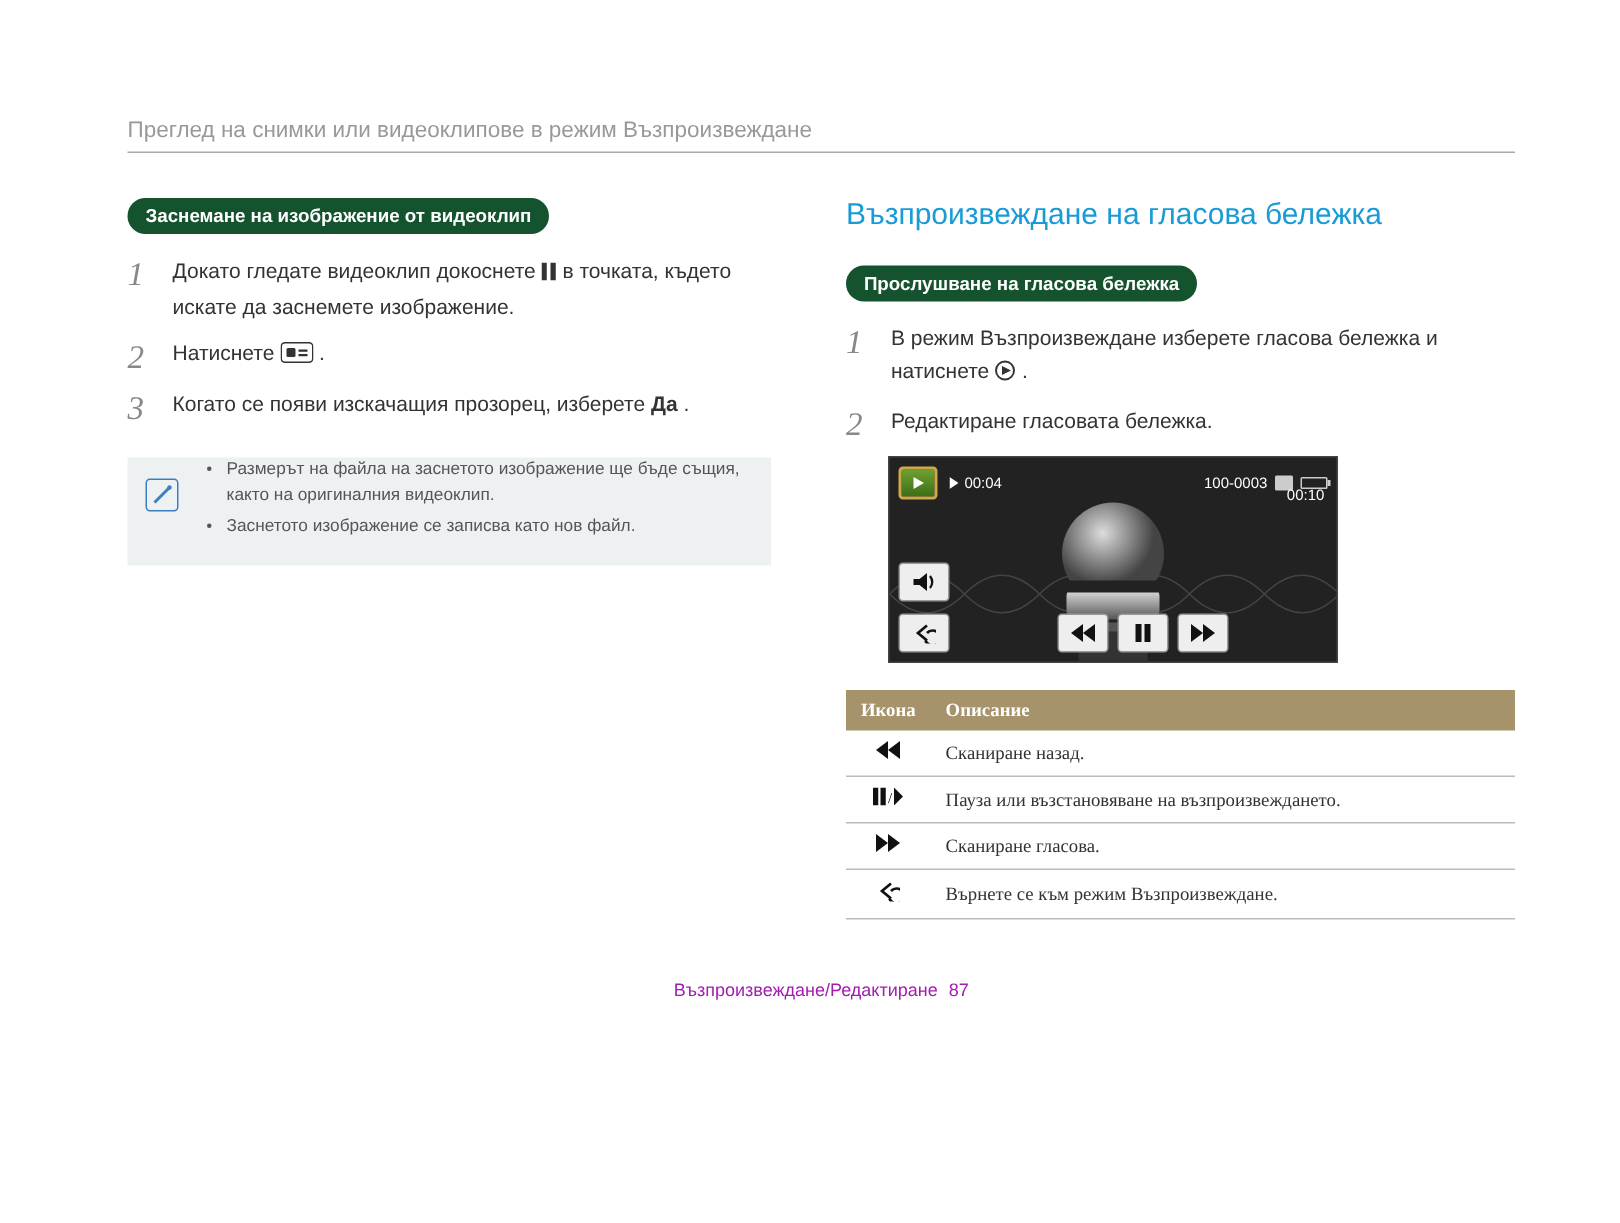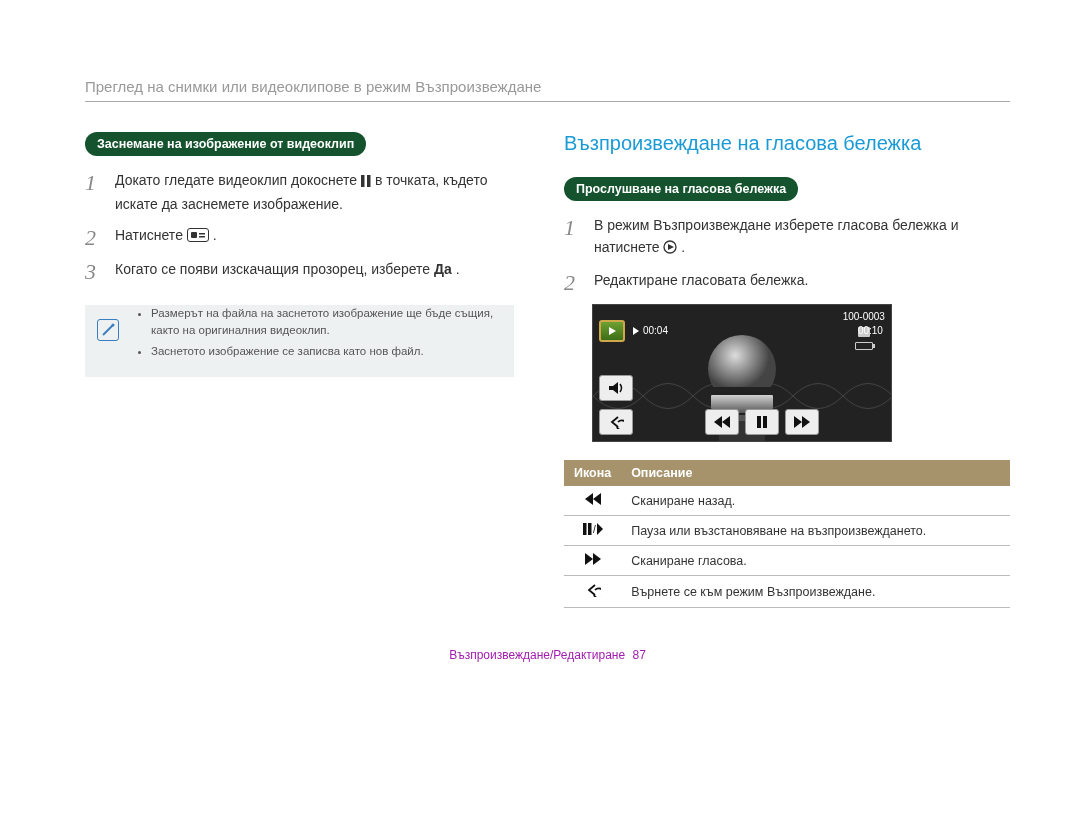--- a/index.html
+++ b/index.html
@@ -109,21 +109,21 @@
     position:absolute; top:6px; left:6px; right:6px;
     display:flex; align-items:center;
     color:#fff; font-size:10px;
   }
   .player-top .play-thumb {
     width:26px; height:22px; border:2px solid #cfa84a; border-radius:3px;
     background:linear-gradient(#6fa031,#3c6f18);
     display:flex;align-items:center;justify-content:center;margin-right:8px;
   }
   .player-top .spacer { flex:1; }
-  .player-top .right-info { display:flex; align-items:center; gap:5px;flex-direction:column;}
+  .player-top .right-info { display:flex; align-items:center; gap:5px;}
   .player-top .status-box{width:12px;height:10px;background:#ccc;border-radius:1px;}
   .player-top .batt{width:18px;height:8px;border:1px solid #ccc;border-radius:1px;position:relative}
   .player-top .batt:after{content:"";position:absolute;right:-3px;top:1px;width:2px;height:4px;background:#ccc}
   .player .mic {
     position:absolute; left:50%; top:26px; transform:translateX(-50%);
     width:86px; height:120px;
   }
   .player .controls {
     position:absolute; bottom:6px; left:6px; right:6px;
     display:flex; gap:6px;
@@ -139,20 +139,21 @@
     position:absolute;left:6px;bottom:40px;
     background:#eee;border:1px solid #999;width:34px;height:26px;border-radius:3px;
     display:flex;align-items:center;justify-content:center;
   }
 
   
   table.icon-tbl {
     width: 100%;
     border-collapse: collapse;
     font-size: 12.5px;
+    font-family: Liberation Serif, serif;
   }
   table.icon-tbl th {
     background:#a6936b;
     color:#fff;
     text-align:left;
     font-weight:bold;
     padding:6px 10px;
   }
   table.icon-tbl th:first-child{width:56px;}
   table.icon-tbl td {

